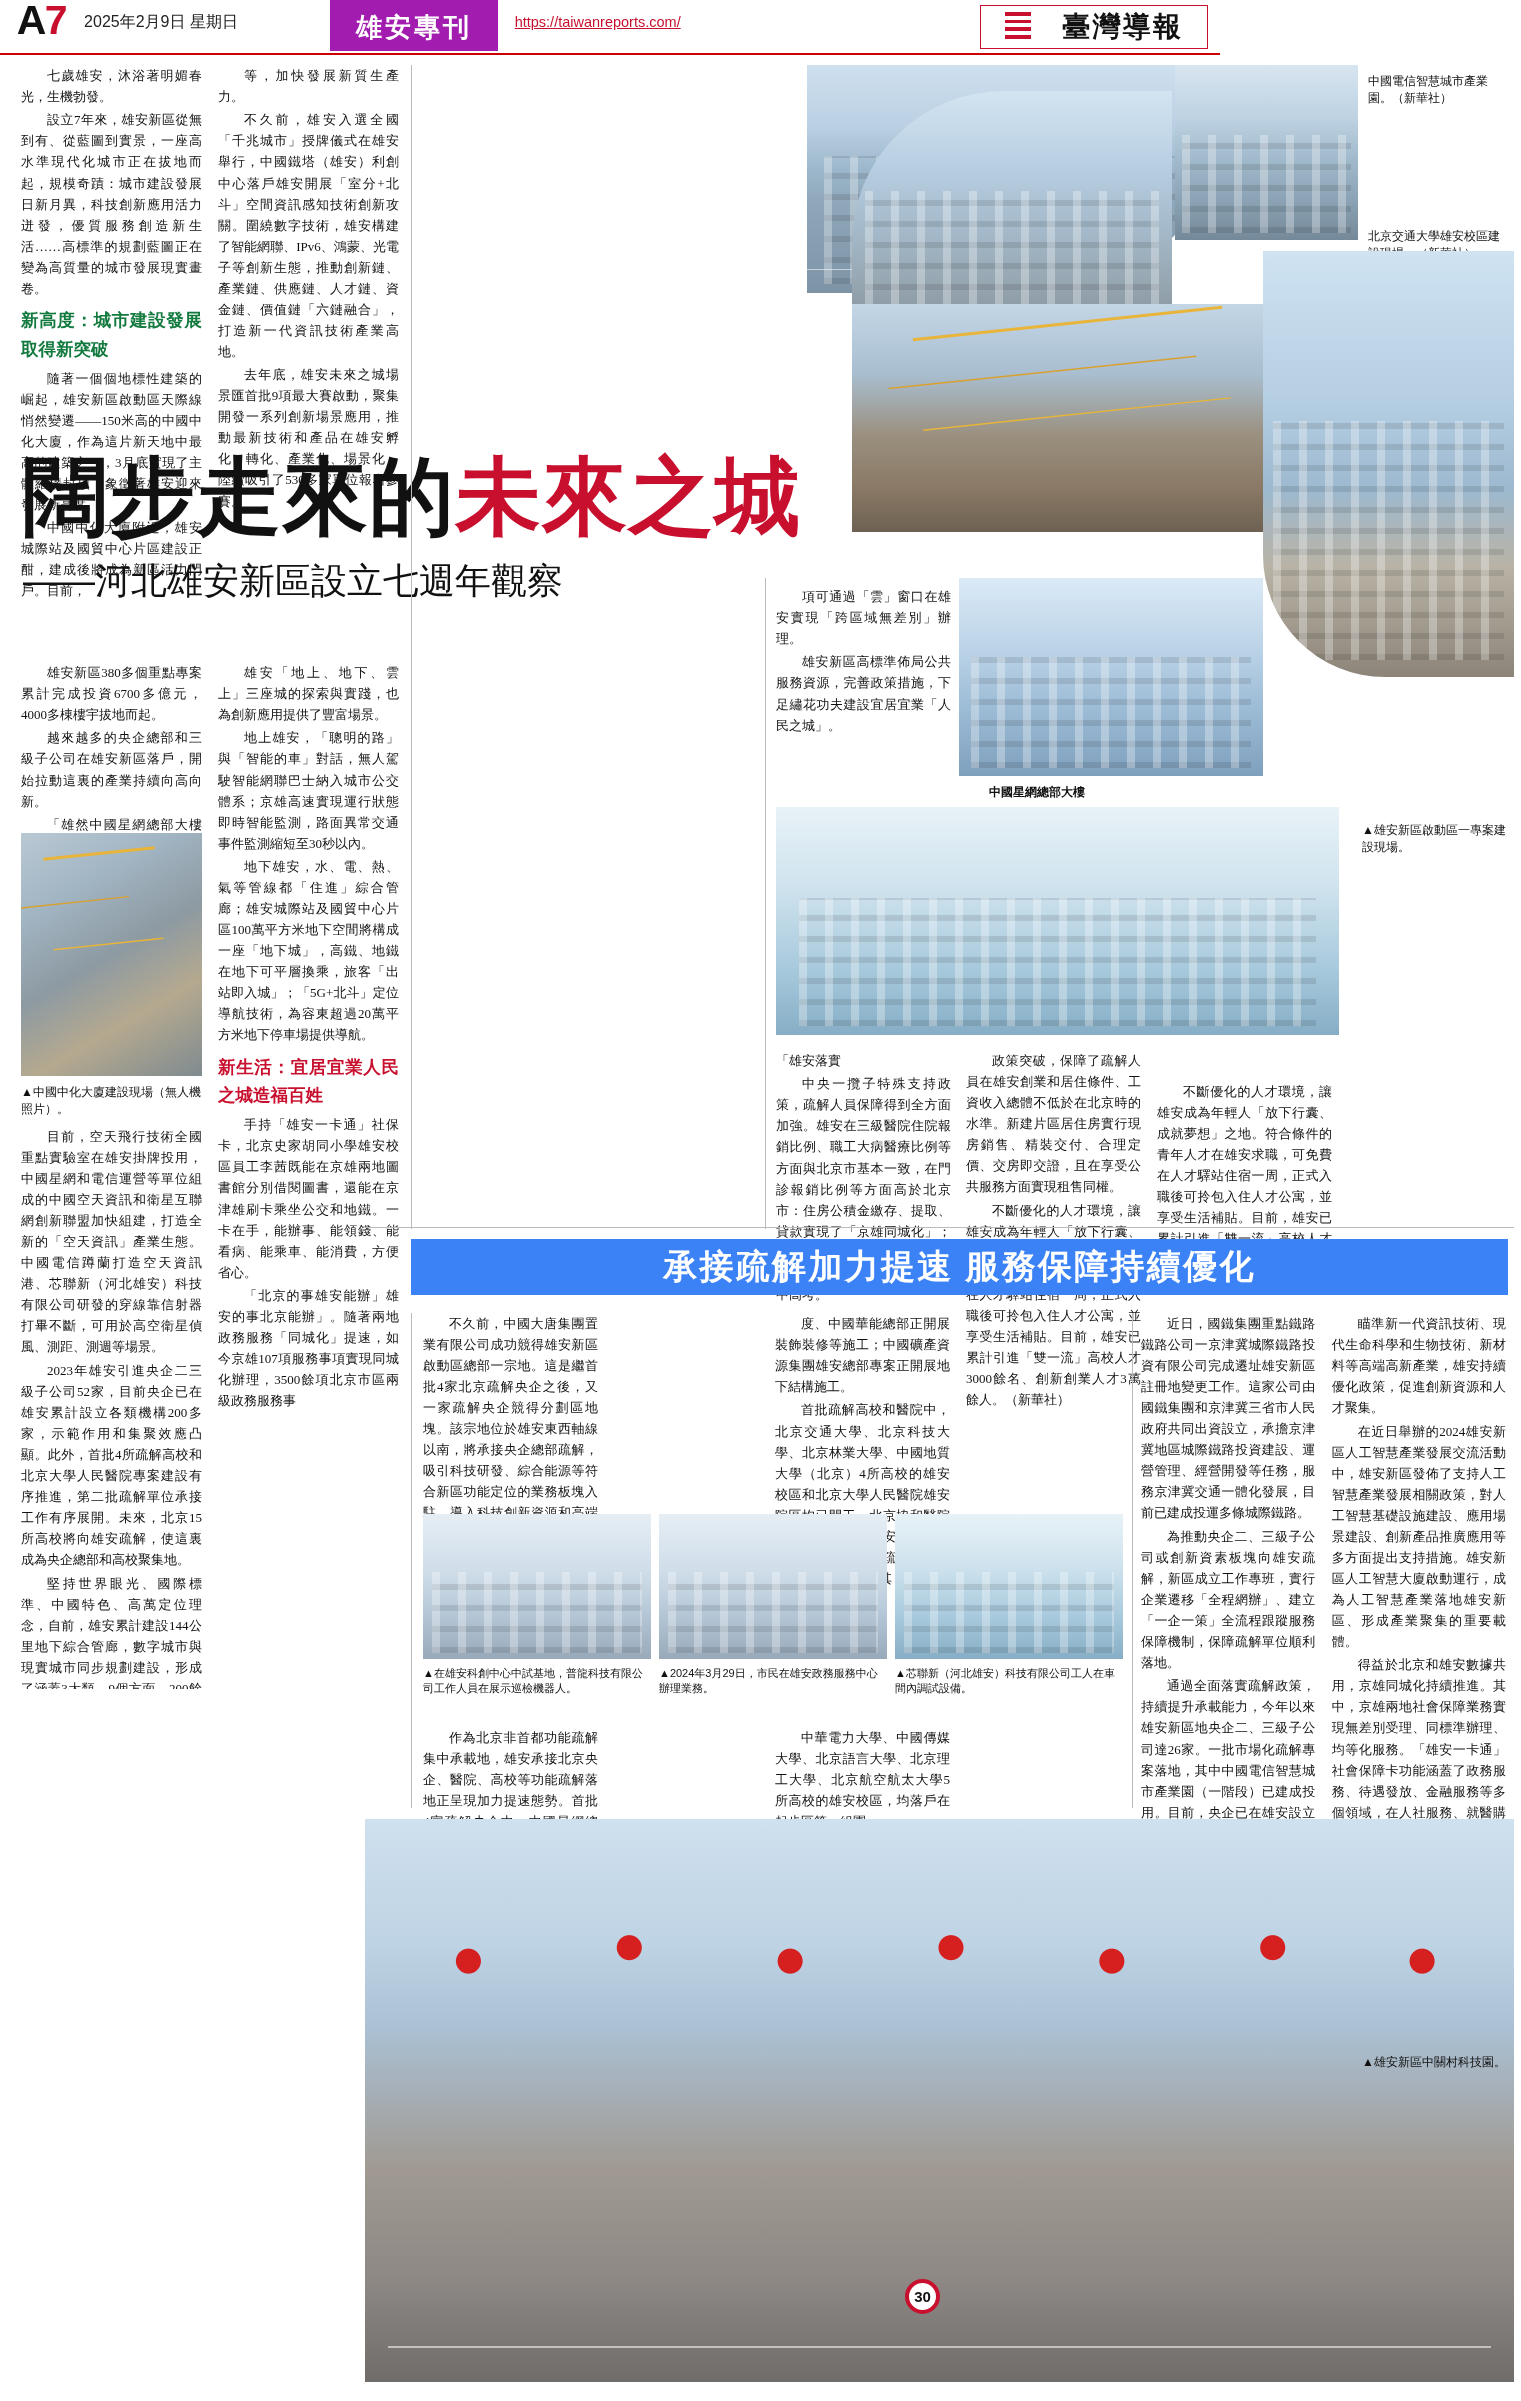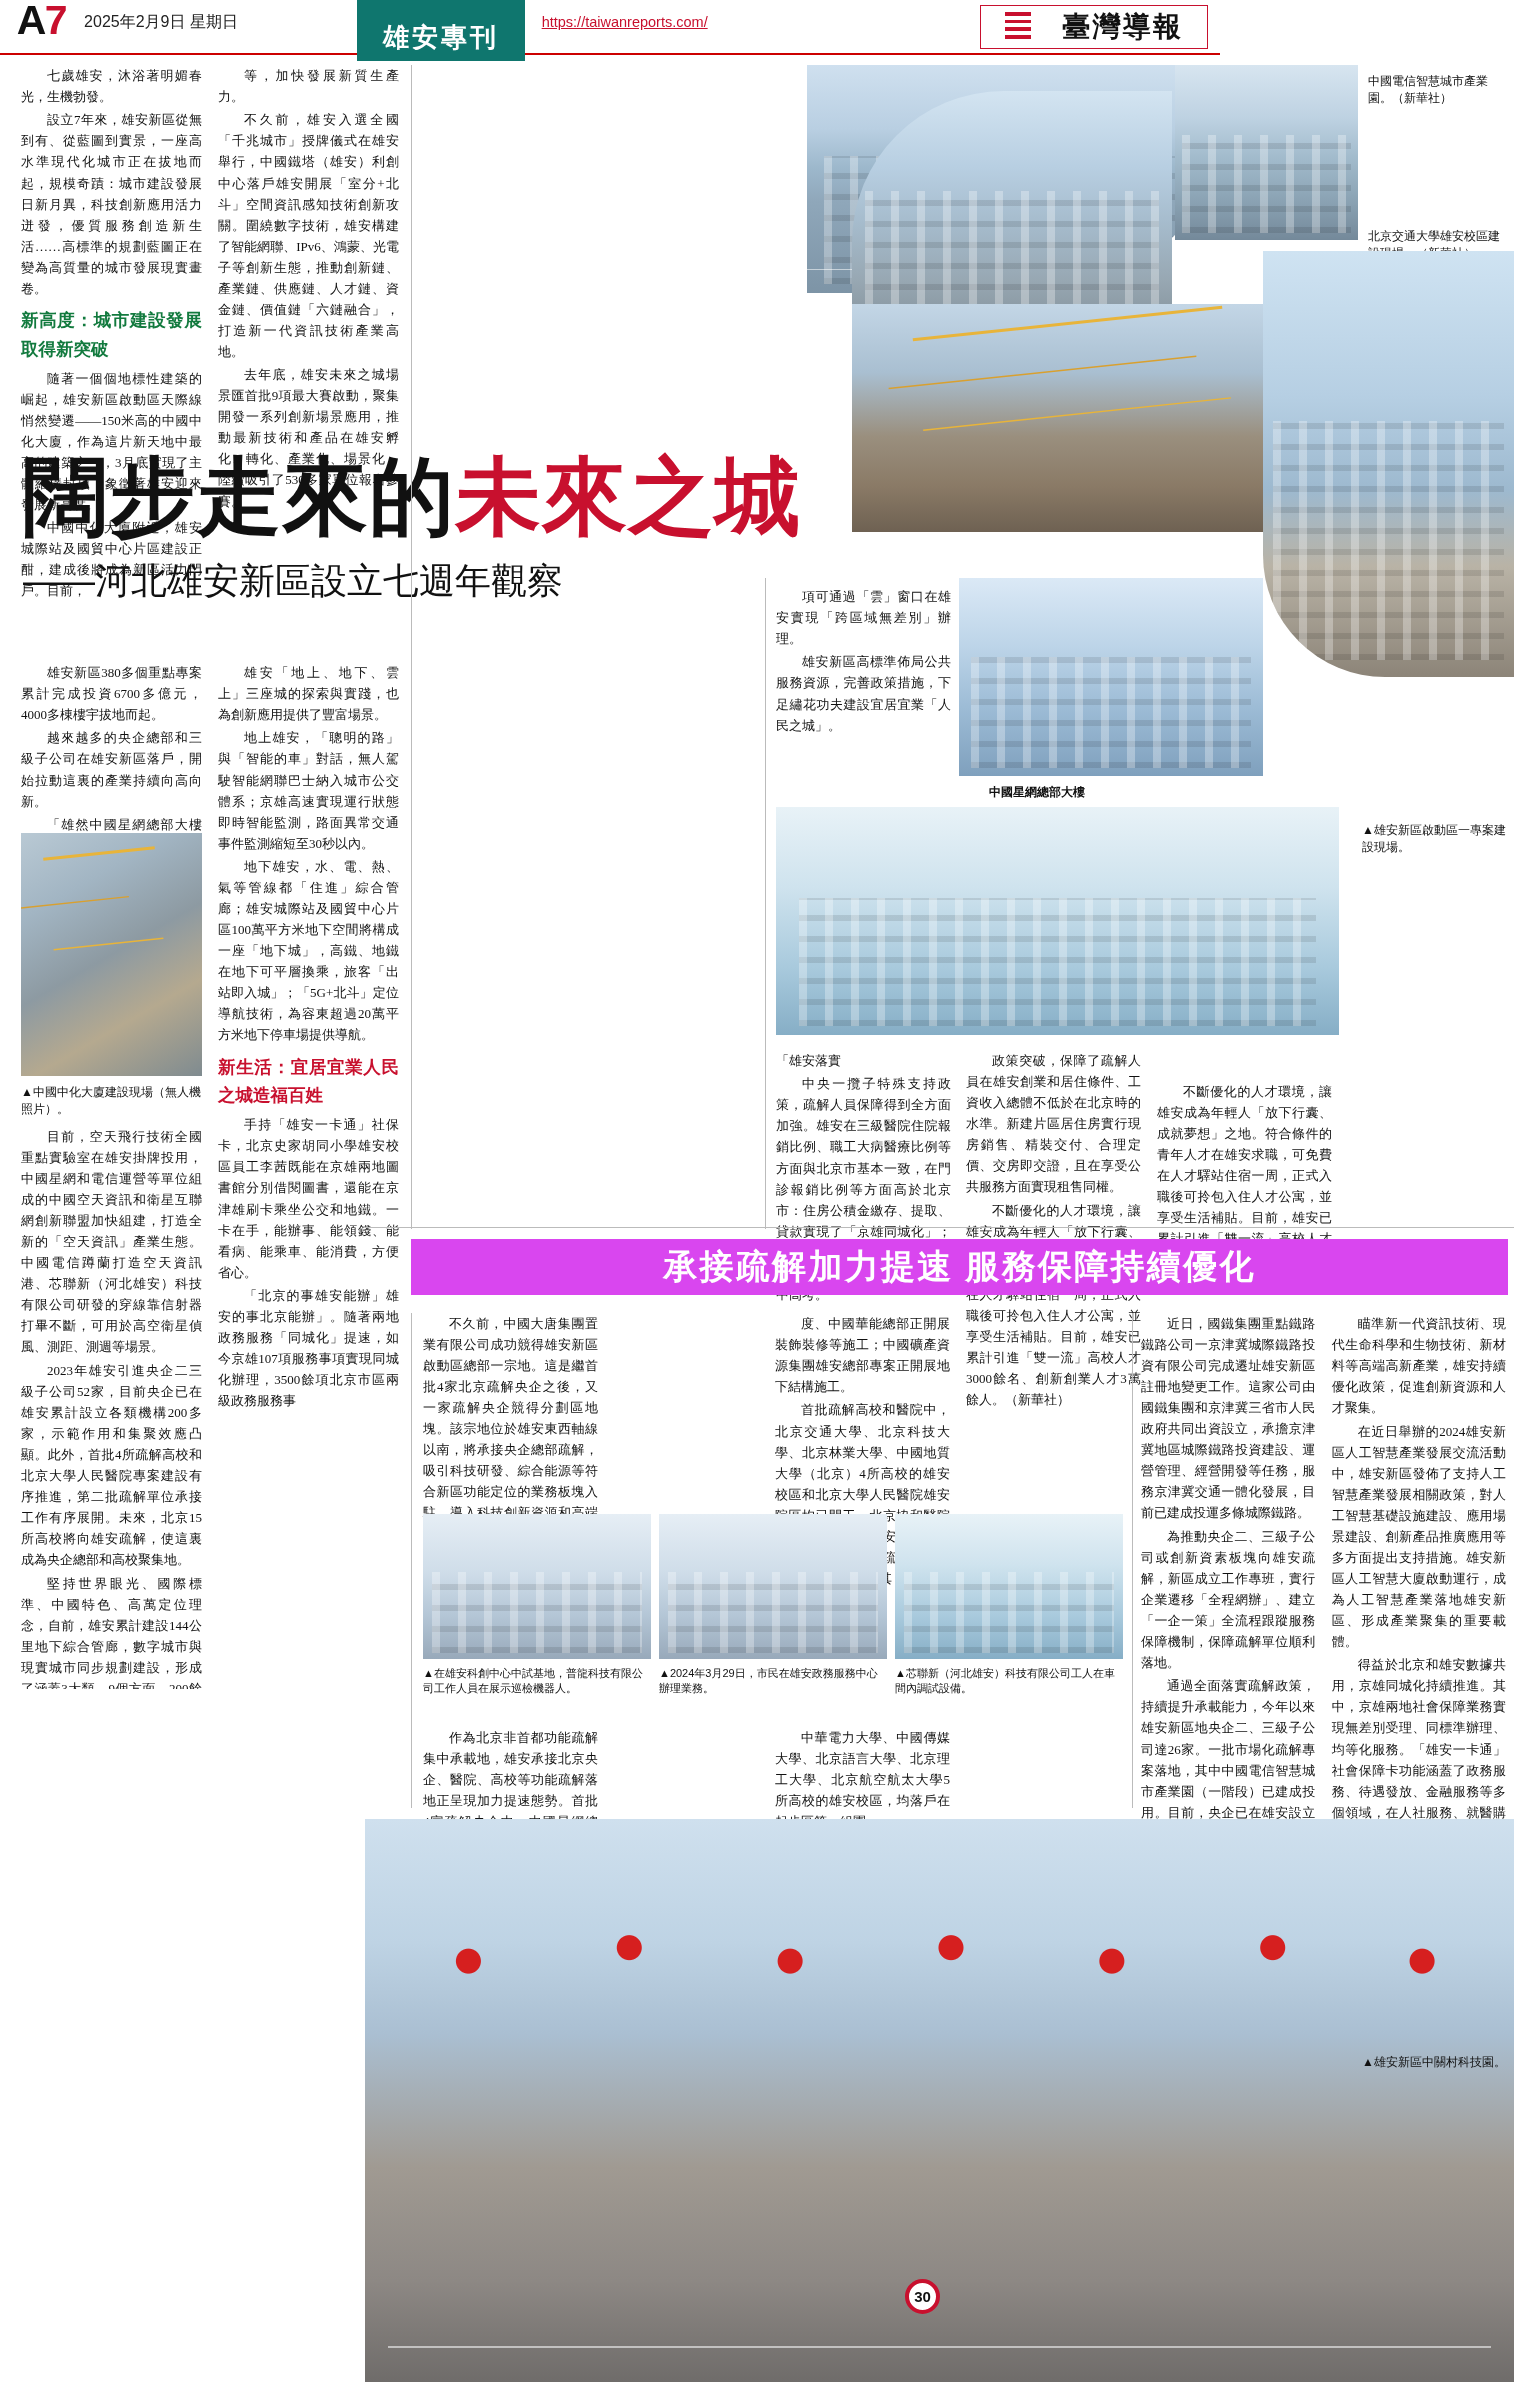--- a/index.html
+++ b/index.html
@@ -24,25 +24,25 @@
     font-family:"Liberation Sans", sans-serif;
     font-weight:bold; font-size:41px; line-height:41px;
     color:#111; padding-left:16.7px; letter-spacing:-1.5px;
   }
   .folio .num { color:#c8102e; }
   .issue-date {
     font-family:"Liberation Sans", sans-serif;
     font-size:16px; color:#222; margin-left:18px; padding-top:12px;
   }
   .section-flag {
-    margin-left:119px;
-    background:#0f766e; color:#fff;
+    margin-left:92px;
+    background:#a21caf; color:#fff;
     font-family:"Liberation Sans", sans-serif;
     font-weight:bold; font-size:26px;
-    padding:20px 26px 6px 26px; letter-spacing:3px;
+    padding:10px 26px 6px 26px; letter-spacing:3px;
   }
   .site-url {
     font-family:"Liberation Sans", sans-serif;
     font-size:14.5px; color:#c8102e; margin-left:16.7px; padding-top:13.7px;
     text-decoration:underline;
   }
   .paper-logo {
     position:absolute; right:12px; top:4.6px;
     width:228px; height:44px;
     border:1.5px solid #c8102e;
@@ -77,21 +77,21 @@
   .headline .hl-red { color:#c8102e; }
   .subheadline {
     font-family:"Liberation Sans", sans-serif;
     font-size:36px; line-height:43px; color:#111;
     margin-top:20px; white-space:nowrap;
   }
 
   
   .banner {
     position:absolute; left:411px; top:1239px; width:1097px; height:56px;
-    background:#d946ef; color:#fff;
+    background:#3b82f6; color:#fff;
     font-family:"Liberation Sans", sans-serif;
     font-weight:bold; font-size:34px;
     display:flex; align-items:center; justify-content:center;
     letter-spacing:2.3px;
   }
 
   
   .photo { position:absolute; overflow:hidden; background:#9bb0c0; }
   .cap {
     position:absolute; font-family:"Liberation Sans", sans-serif;

